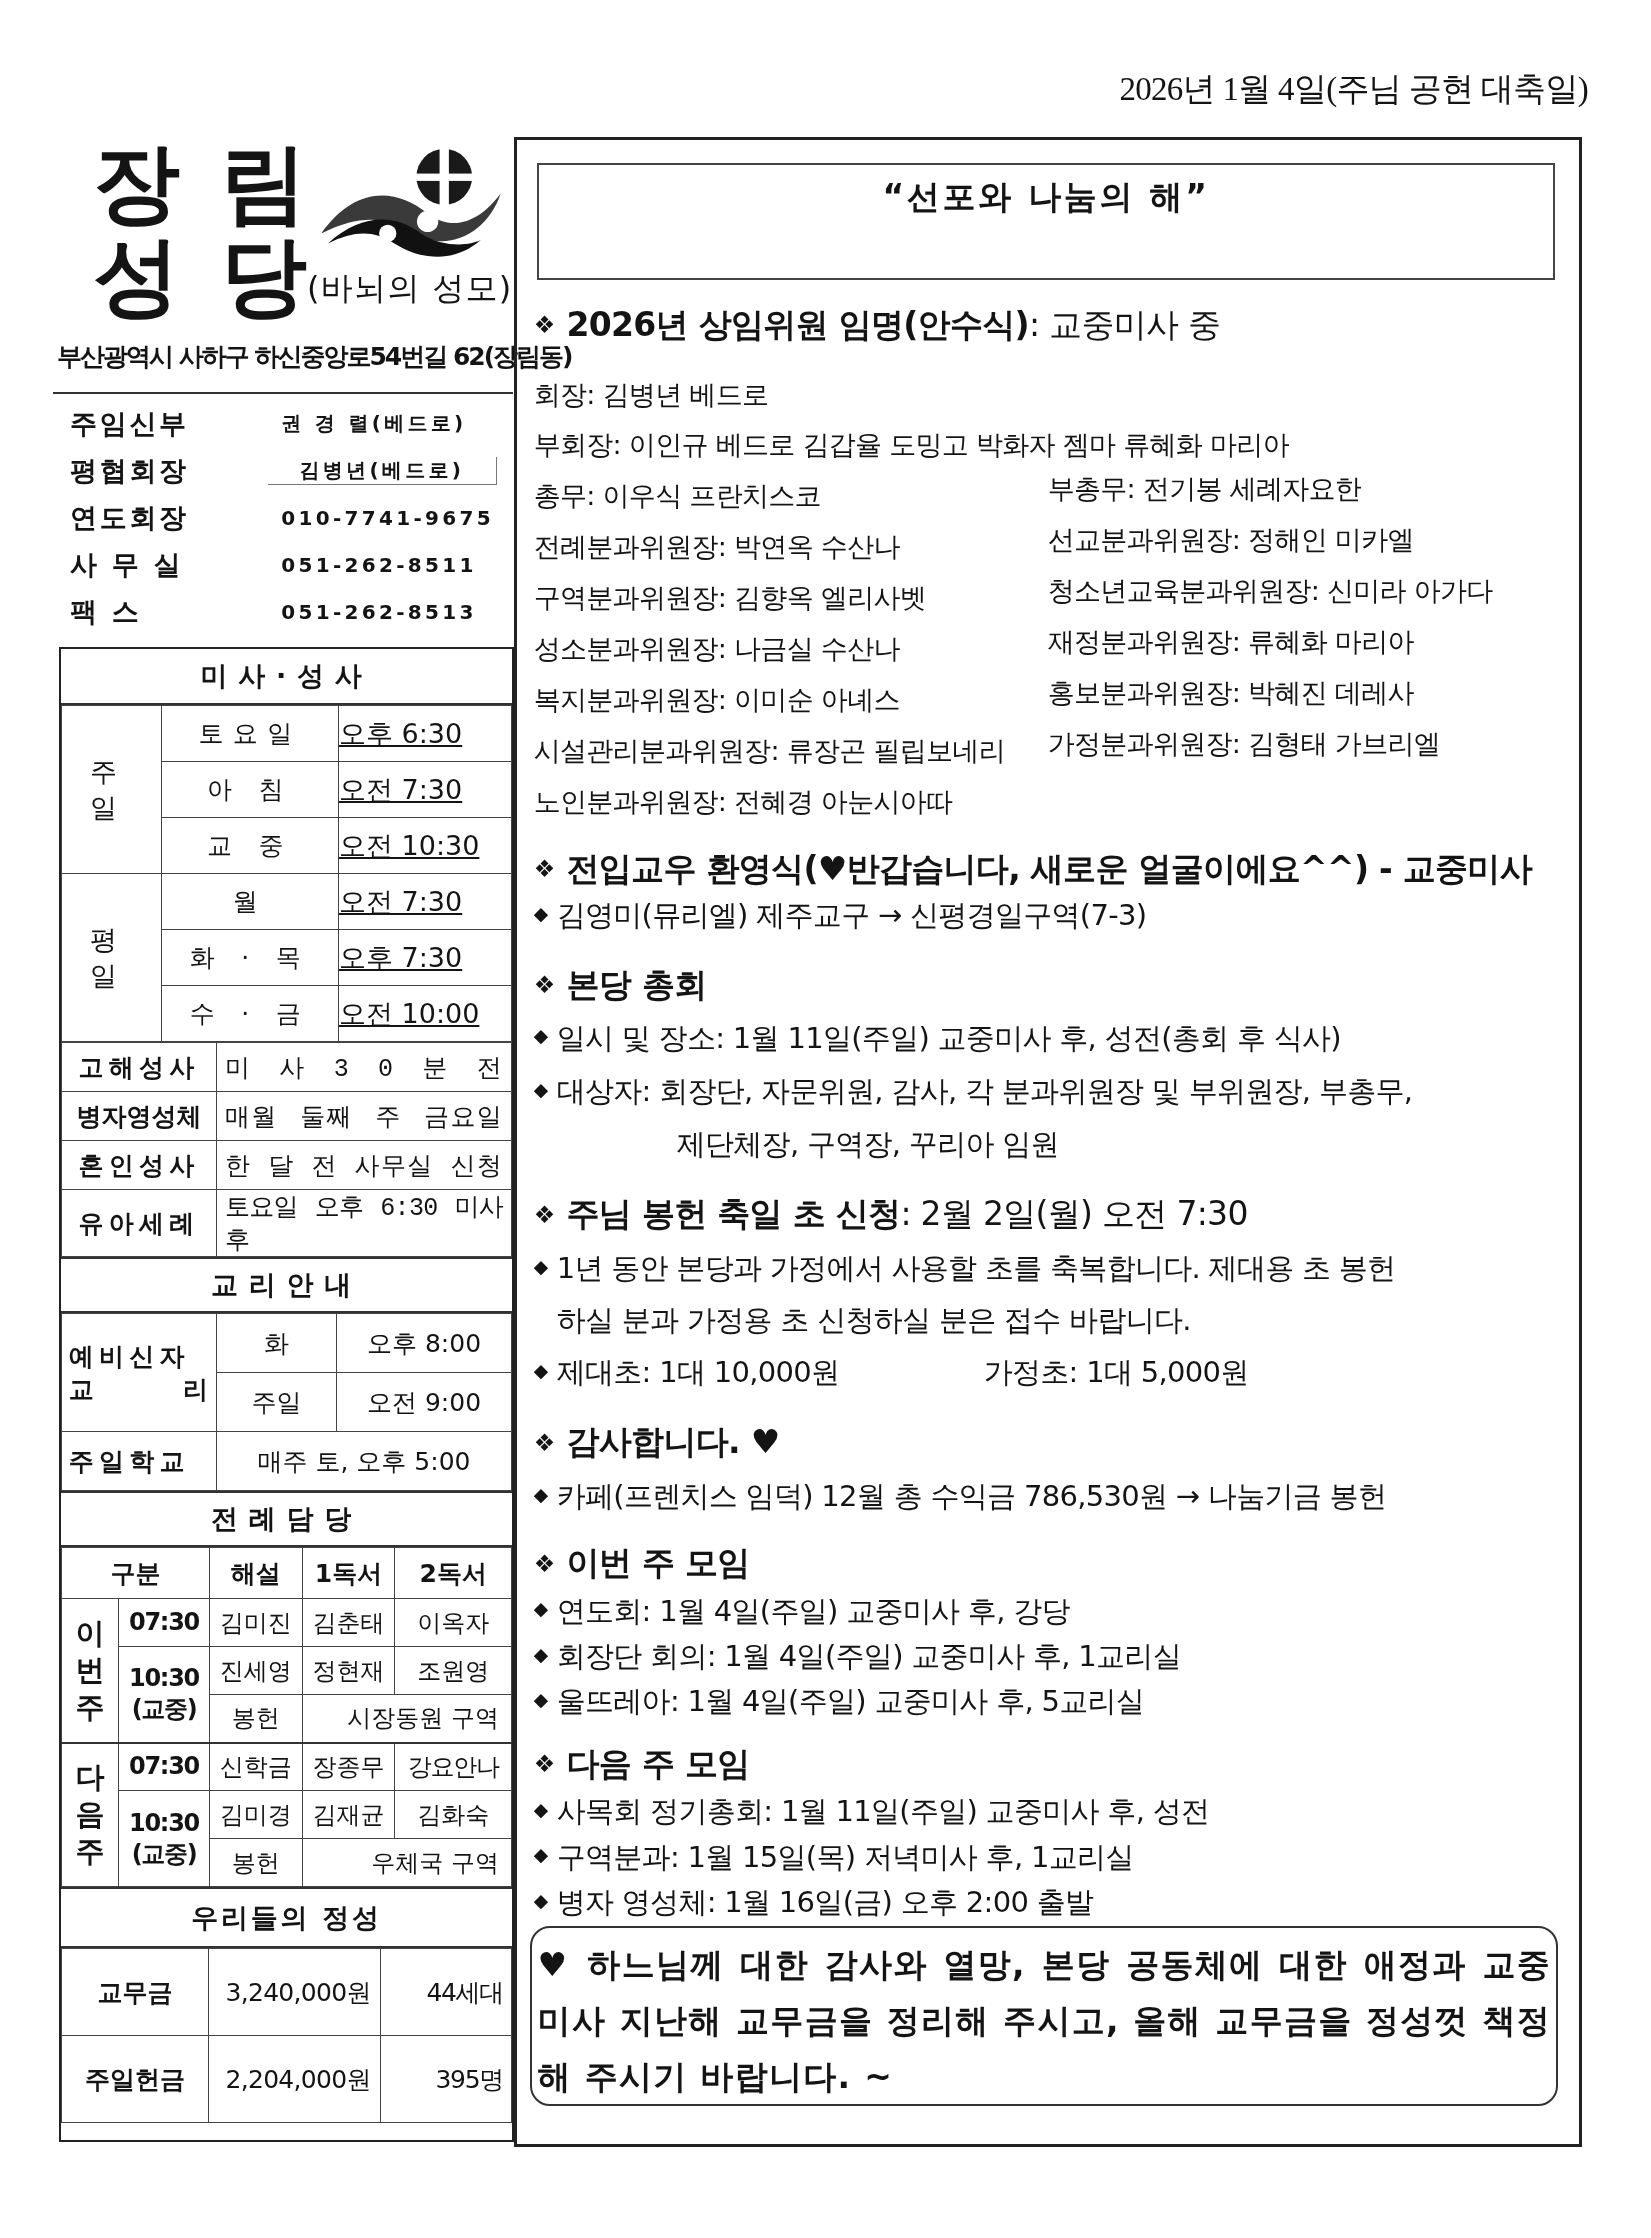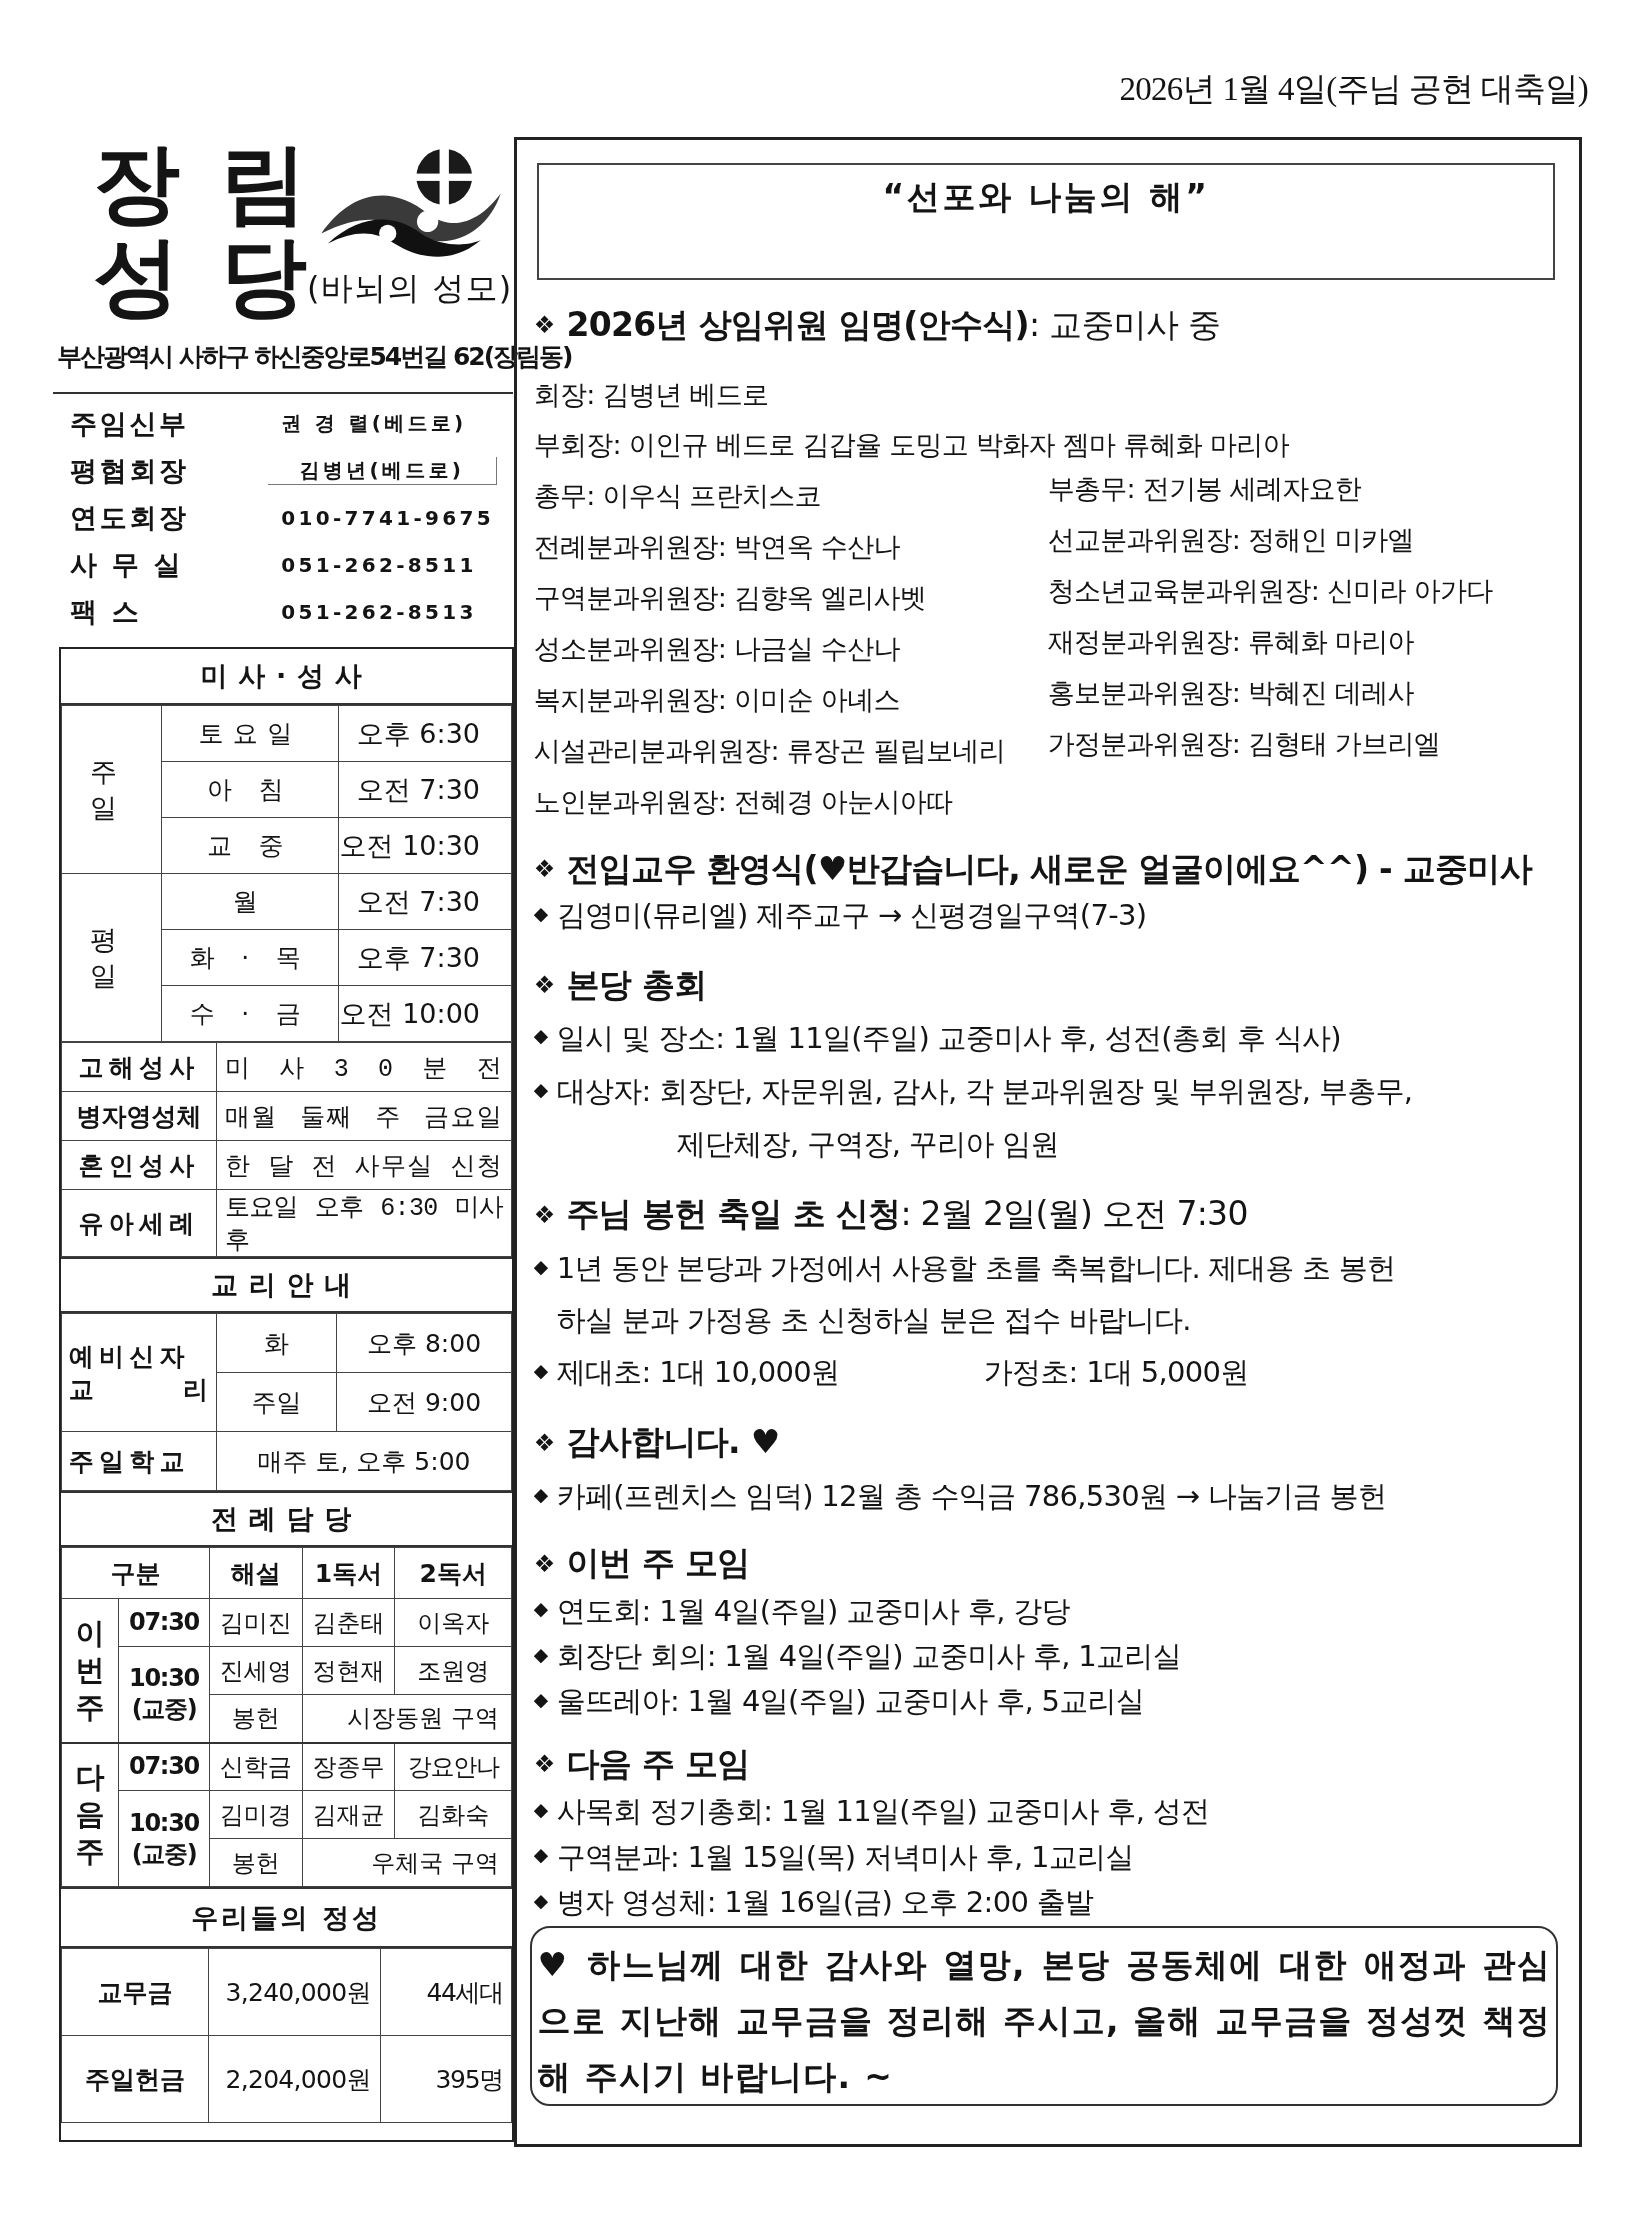--- a/index.html
+++ b/index.html
@@ -21,21 +21,21 @@
     .contact-value { flex: 1; font-size: 20px; font-weight: bold; letter-spacing: 3.3px; text-align: left; padding-left: 13.3px; }
     .contact-value.boxed { border-bottom: 1.3px solid #777; border-right: 1.3px solid #777; text-align: center; padding-left: 0; margin-right: 13.3px; }
 
     .left-table { position: absolute; left: 59px; top: 647px; width: 455px; height: 1495px; border: 2.7px solid #222; }
     .lt-section-title { height: 56px; display: flex; align-items: center; justify-content: center; font-size: 27px; font-weight: bold; letter-spacing: 10.7px; border-bottom: 2px solid #333; }
     table { border-collapse: collapse; width: 100%; }
     td { border: 1.3px solid #444; text-align: center; vertical-align: middle; font-size: 25px; }
     .mass td { height: 56px; }
     .mass .grp { width: 100px; letter-spacing: 16px; font-size: 27px; }
     .mass .day { width: 177px; letter-spacing: 9.3px; }
-    .mass .time { text-align: right; padding-right: 31px; font-size: 27px; }
+    .mass .time { text-align: left; padding-right: 31px; font-size: 27px; text-decoration: underline; }
     .sac td { height: 49px; font-family: Liberation Mono, monospace; }
     .sac .lbl { width: 155px; font-weight: bold; letter-spacing: 5.3px; font-size: 25px; }
     .sac .val { text-align: justify; text-align-last: justify; padding: 0 8px; letter-spacing: 1.3px; }
     .cat td { height: 59px; }
     .cat .lbl { width: 155px; font-weight: bold; letter-spacing: 5.3px; font-size: 25px; text-align: left; padding-left: 6.7px; }
     .lit td { height: 48px; font-size: 24px; }
     .lit .hd { font-weight: bold; font-size: 25px; height: 51px; }
     .lit .wk { width: 57px; font-weight: bold; font-size: 29px; line-height: 37px; }
     .lit .tm { width: 91px; font-weight: bold; font-size: 24px; line-height: 31px; letter-spacing: -1.3px; }
     .lit .span { text-align: right; padding-right: 12px; }
@@ -371,15 +371,15 @@
     <div class="bullet" style="margin-top:5.3px">
       <span class="dot">◆</span>
       <span>구역분과: 1월 15일(목) 저녁미사 후, 1교리실</span>
     </div>
     <div class="bullet" style="margin-top:5.3px">
       <span class="dot">◆</span>
       <span>병자 영성체: 1월 16일(금) 오후 2:00 출발</span>
     </div>
   </div>
 
-  <div class="closing">♥ 하느님께 대한 감사와 열망, 본당 공동체에 대한 애정과 관심으로 지난해 교무금을 정리해 주시고, 올해 교무금을 정성껏 책정해 주시기 바랍니다. ~</div>
+  <div class="closing">♥ 하느님께 대한 감사와 열망, 본당 공동체에 대한 애정과 교중미사 지난해 교무금을 정리해 주시고, 올해 교무금을 정성껏 책정해 주시기 바랍니다. ~</div>
 </div>
 
 
 </body></html>

